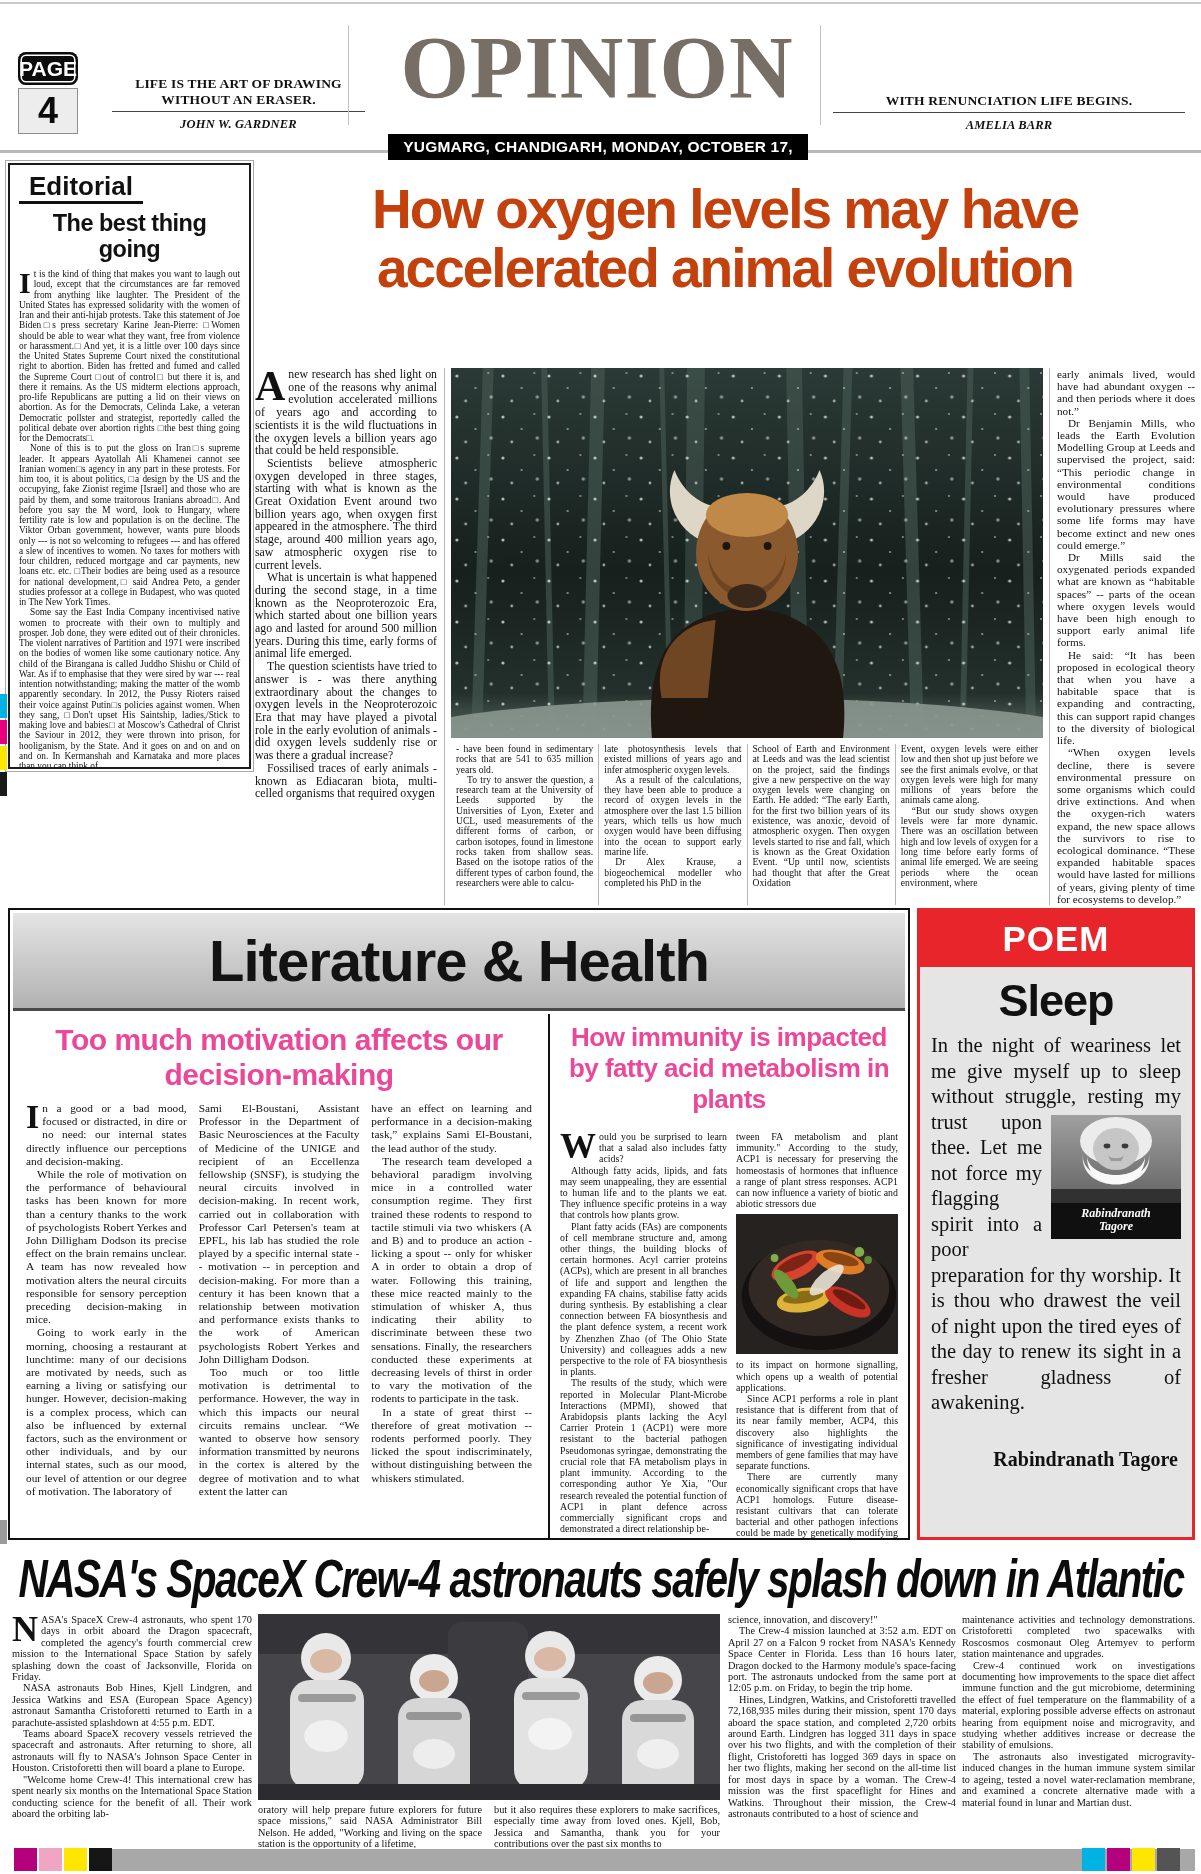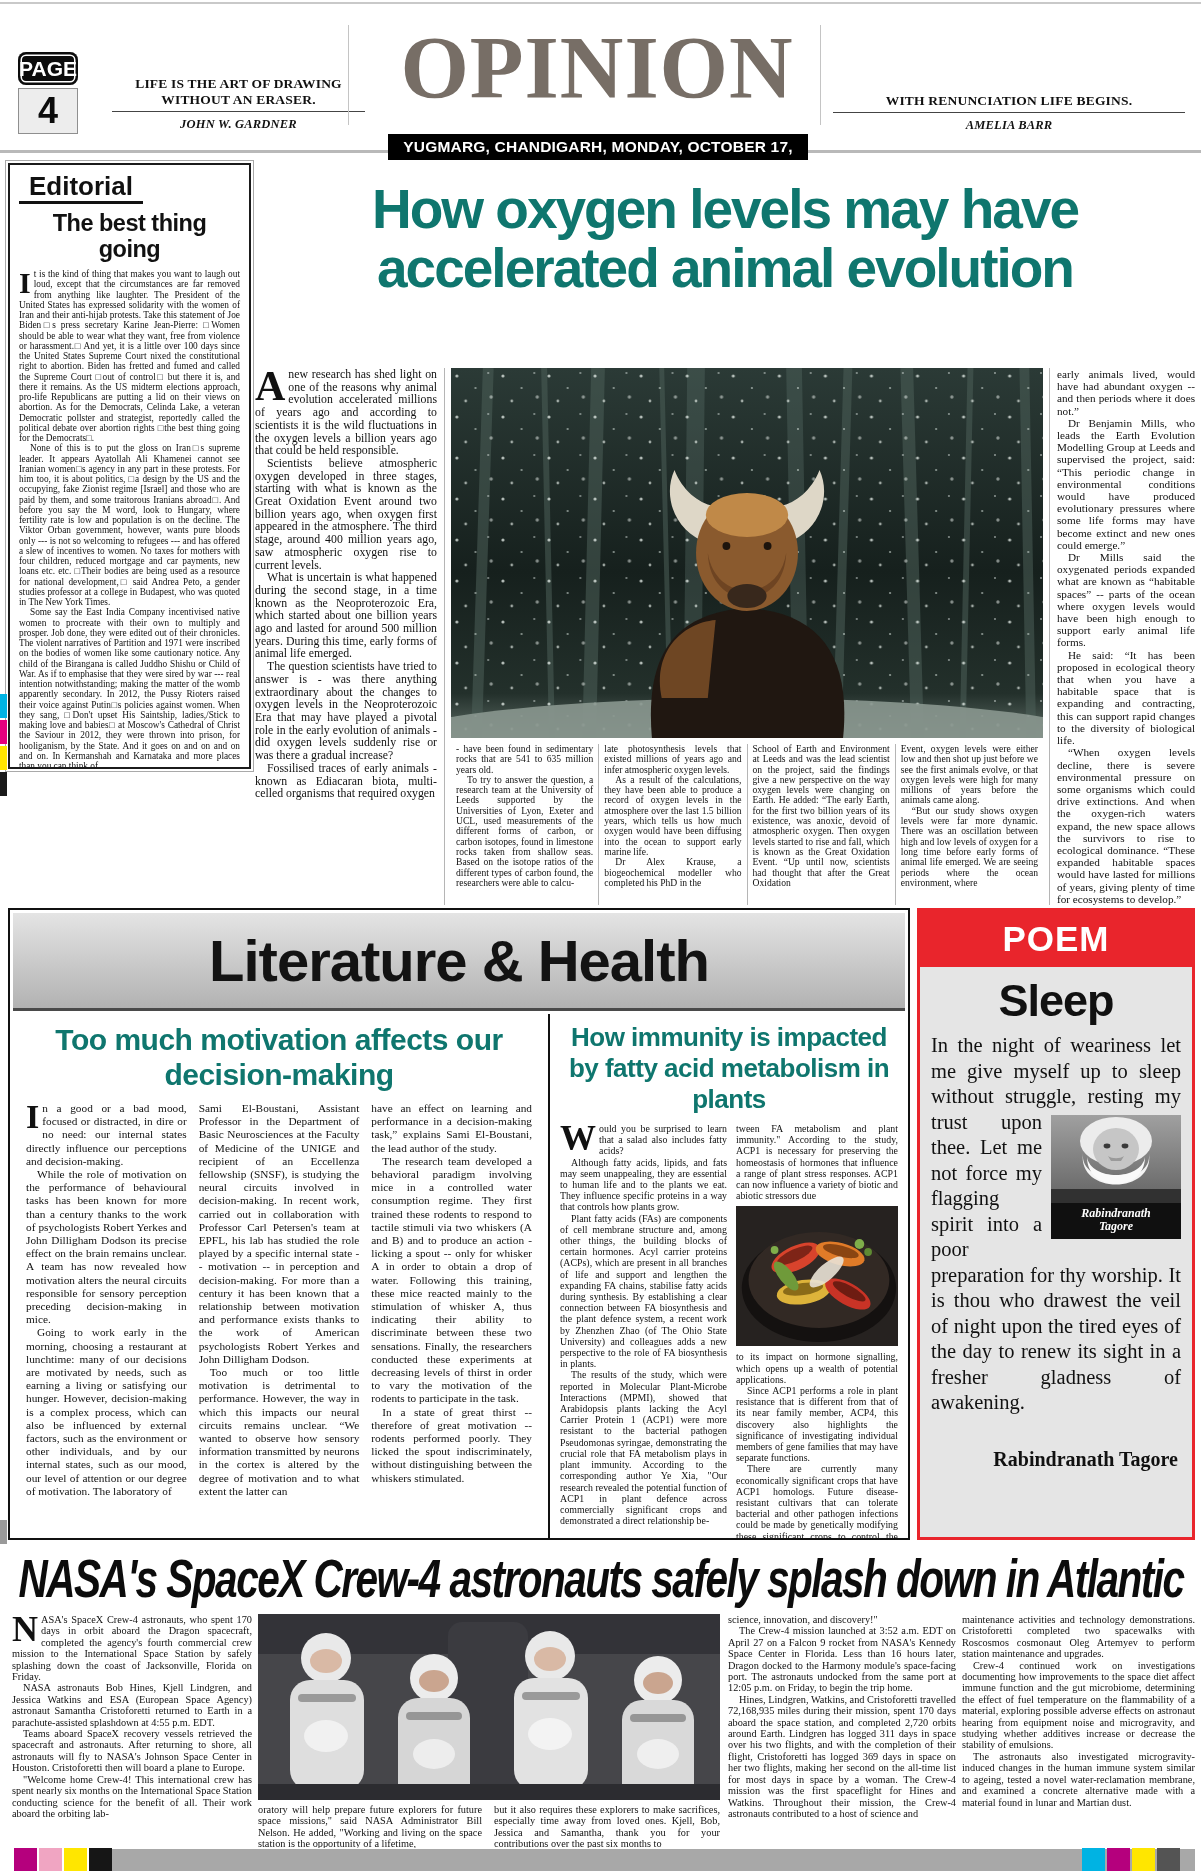--- a/index.html
+++ b/index.html
@@ -40,21 +40,21 @@
               font-size:23.5px; line-height:26px; letter-spacing:-0.5px; margin-bottom:7px; }
   .ed-body { font-size:9.3px; line-height:10.25px; text-align:justify; }
   .ed-body p, .follow p { margin:0; text-indent:11px; }
   .lead-p { text-indent:0 !important; }
   .dropcap { float:left; font-weight:bold; padding-right:3px; }
   .dc-ed { font-size:30px; line-height:27px; }
 
   
   .ox-headline { position:absolute; left:255px; top:180px; width:940px; text-align:center;
                  font-family:"Liberation Sans",sans-serif; font-weight:bold; font-size:55px;
-                 line-height:59px; letter-spacing:-2px; color:#0f766e; }
+                 line-height:59px; letter-spacing:-2px; color:#c2410c; }
   .ox-body { position:absolute; left:255px; top:368px; width:940px; height:537px; display:flex; }
   .ox-left { width:190px; padding-right:7px; font-size:11.8px; line-height:12.7px; text-align:justify;
              border-right:1px solid #b5b5b5; overflow:hidden; }
   .ox-left p { margin:0; text-indent:12px; }
   .dc-ox { font-size:42px; line-height:36px; }
   .ox-center { width:604px; display:flex; flex-direction:column; padding:0 6px; }
   .photo-cattle { width:100%; height:370px; display:block; }
   .ox-bottom { display:flex; height:161px; margin-top:6px; }
   .ox-bcol { flex:1; padding:0 5px; font-size:9.6px; line-height:10.3px; text-align:justify;
              border-left:1px solid #b5b5b5; overflow:hidden; }
@@ -67,27 +67,27 @@
   
   .lit-section { position:absolute; left:8px; top:908px; width:902px; height:632px;
                  border:2.5px solid #111; }
   .lit-banner { margin:3px; height:98px; background:linear-gradient(180deg,#e4e4e4,#b2b2b2);
                 border-bottom:3px solid #4a4a4a; text-align:center;
                 font-family:"Liberation Sans",sans-serif; font-weight:bold; font-size:58px;
                 line-height:95px; letter-spacing:-1px; color:#131313; }
   .lit-row { display:flex; height:524px; }
   .motiv { width:540px; border-right:2px solid #111; padding:8px 10px 4px; overflow:hidden; }
   .sub-headline { text-align:center; font-family:"Liberation Sans",sans-serif; font-weight:bold;
-                  letter-spacing:-0.5px; color:#0f766e; }
+                  letter-spacing:-0.5px; color:#ec4899; }
   .motiv .sub-headline { font-size:30px; line-height:35px; margin-bottom:10px; }
   .motiv-cols { display:flex; height:420px; }
   .motiv-col { flex:1; padding:0 6px; font-size:11.3px; line-height:13.2px; text-align:justify; overflow:hidden; }
   .dc-motiv { font-size:34px; line-height:30px; }
   .immun { flex:1; padding:8px 10px 4px; overflow:hidden; }
-  .immun .sub-headline { font-size:26px; line-height:31px; margin-bottom:8px; }
+  .immun .sub-headline { font-size:26px; line-height:31px; margin-bottom:16px; }
   .immun-body { display:flex; height:435px; }
   .immun-c1 { width:176px; padding-right:9px; font-size:9.9px; line-height:11.2px; text-align:justify; overflow:hidden; }
   .dc-immun { font-size:36px; line-height:31px; }
   .immun-c2 { flex:1; font-size:9.9px; line-height:11.2px; text-align:justify; overflow:hidden; }
   .photo-salad { width:100%; height:140px; display:block; margin:5px 0; }
 
   
   .poem-box { position:absolute; left:917px; top:908px; width:278px; height:632px;
               border:3px solid #e9252c; background:#e5e5e5; overflow:hidden; }
   .poem-band { height:56px; background:#e9252c; color:#fff; text-align:center;

